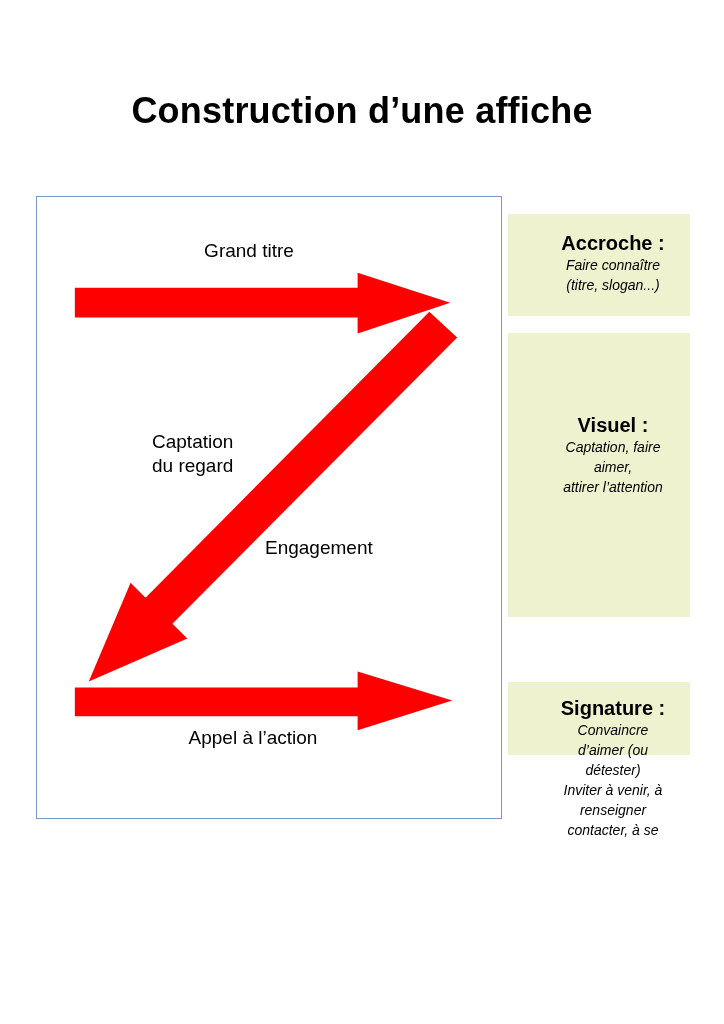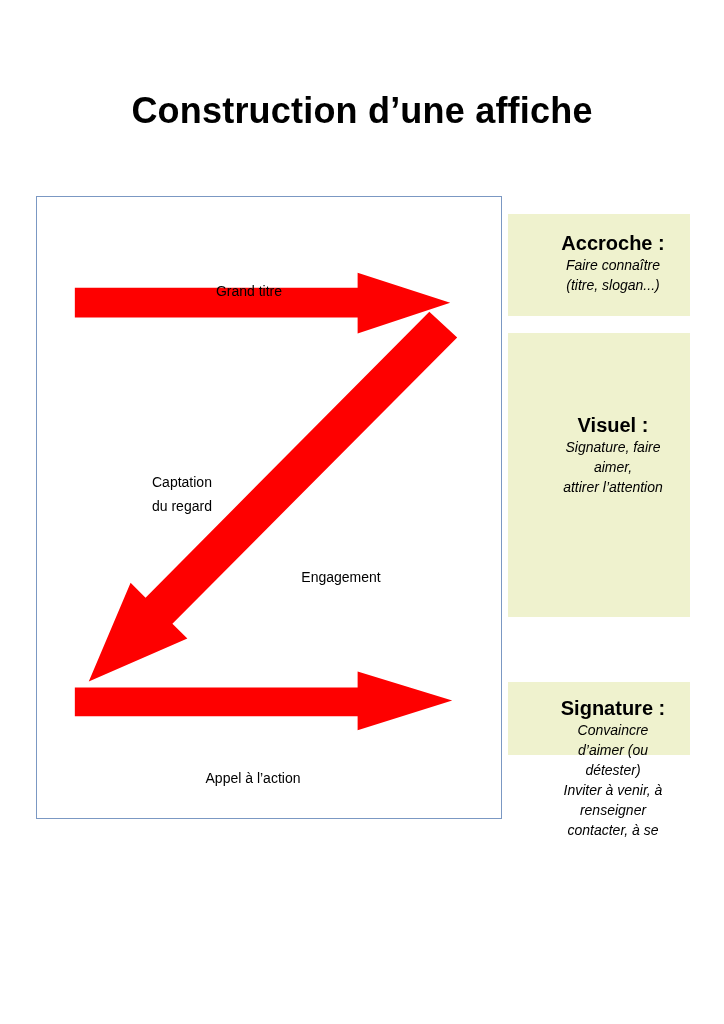--- a/index.html
+++ b/index.html
@@ -19,24 +19,24 @@
 
   .diagram {
     position: absolute; left: 36px; top: 196px;
     width: 466px; height: 623px;
     border: 1.5px solid #7b98c3;
     box-sizing: border-box;
     background: #ffffff;
   }
   .diagram svg { position: absolute; left: 0; top: 0; width: 100%; height: 100%; display: block; }
 
-  .lbl { position: absolute; font-size: 14px; line-height: 24px; white-space: nowrap; margin-top: 40px; }
+  .lbl { position: absolute; font-size: 19px; line-height: 24px; white-space: nowrap; }
   .lbl-top   { left: 117px; top: 42px;  width: 190px; text-align: center; }
   .lbl-capt  { left: 115px; top: 233px; text-align: right; }
-  .lbl-eng   { left: 228px; top: 328px; width: 152px; text-align: center; }
+  .lbl-eng   { left: 228px; top: 339px; width: 152px; text-align: left; }
   .lbl-appel { left: 116px; top: 529px; width: 200px; text-align: center; }
 
   .panel {
     position: absolute; left: 508px; width: 182px;
     background: #eff2ce;
     box-sizing: border-box;
     text-align: center;
     padding-left: 28px;
   }
   .panel-accroche  { top: 214px; height: 102px; padding-top: 17px; }
@@ -72,21 +72,21 @@
   </div>
 
   <div class="panel panel-accroche">
     <div class="panel-heading">Accroche :</div>
     <div class="panel-line">Faire connaître</div>
     <div class="panel-line">(titre, slogan...)</div>
   </div>
 
   <div class="panel panel-visuel">
     <div class="panel-heading">Visuel :</div>
-    <div class="panel-line">Signature, faire</div>
+    <div class="panel-line">Captation, faire</div>
     <div class="panel-line">aimer,</div>
     <div class="panel-line">attirer l’attention</div>
   </div>
 
   <div class="panel panel-signature">
     <div class="panel-heading">Signature :</div>
     <div class="panel-line">Convaincre</div>
     <div class="panel-line">d’aimer (ou</div>
     <div class="panel-line">détester)</div>
     <div class="panel-line">Inviter à venir, à</div>

